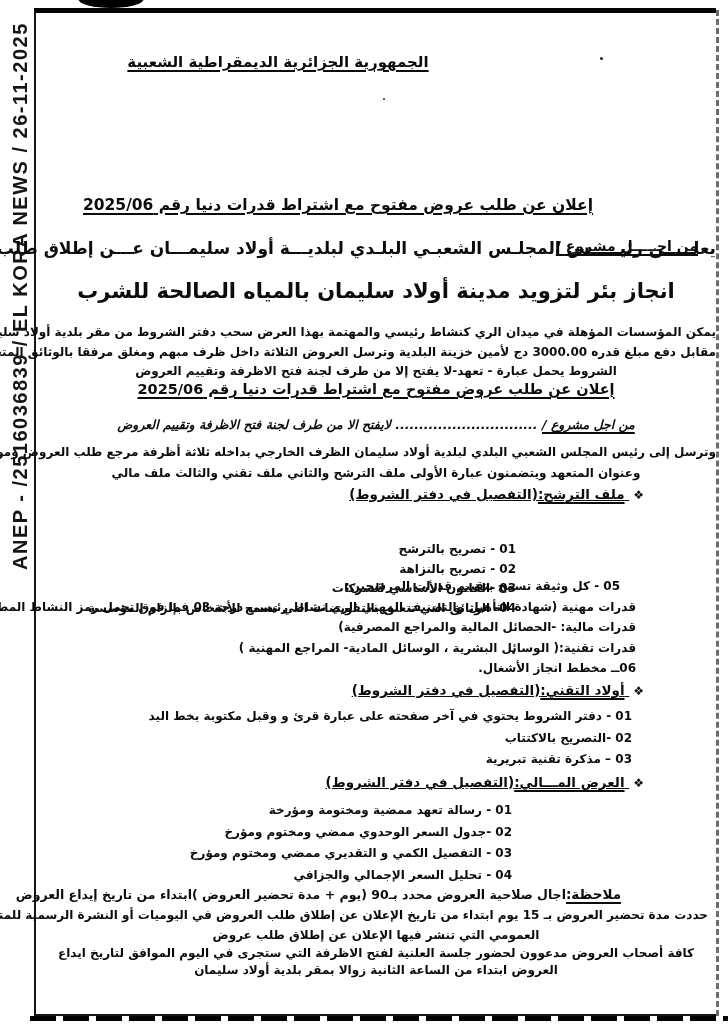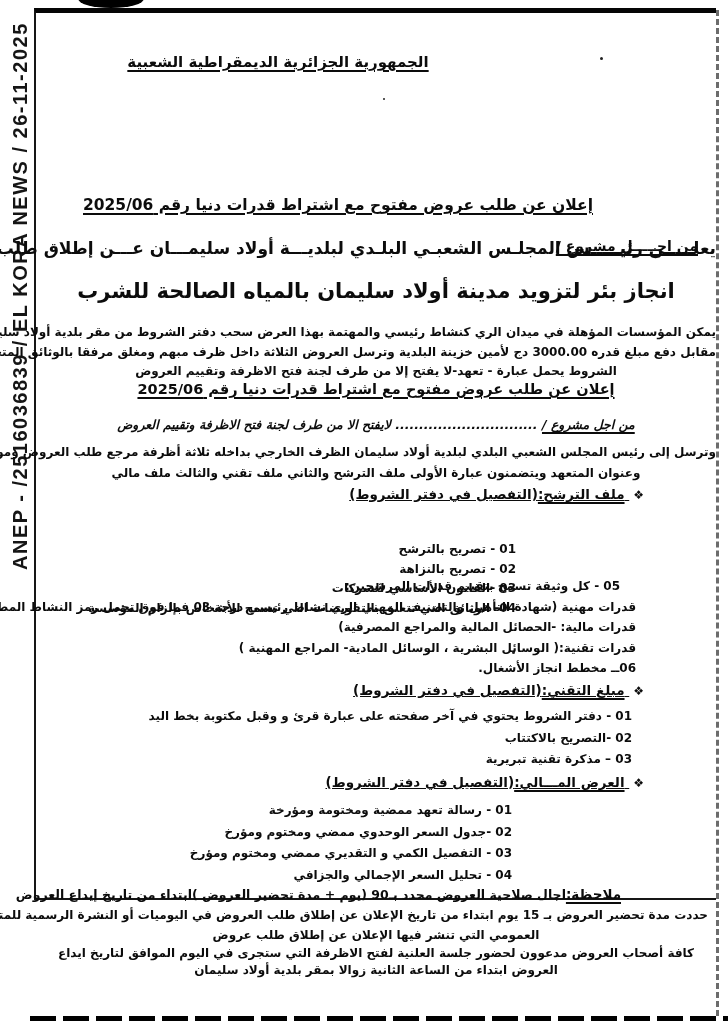--- a/index.html
+++ b/index.html
@@ -12,21 +12,21 @@
                 transform:rotate(-90deg); transform-origin:center;
                 font-family:"Liberation Sans", sans-serif;
                 font-weight:bold; font-size:20px; letter-spacing:1.5px;
                 text-align:center; color:#151515; white-space:nowrap; }
 
   
   .stamp-blob { position:absolute; left:78px; top:-11px; width:66px; height:19px;
                 background:#000; border-radius:50%; }
 
   
-  .doc-box { position:absolute; left:34px; top:8px; width:682px; height:892px;
+  .doc-box { position:absolute; left:34px; top:8px; width:682px; height:1008px;
              border-top:5px solid #050505; border-left:2px solid #161616;
              border-bottom:2px solid #161616; direction:rtl; }
   .right-dashes { position:absolute; left:716px; top:10px; height:1006px; width:0;
                   border-right:3px dashed #3c3c3c; opacity:.75; }
   .bottom-thick { position:absolute; left:30px; top:1016px; width:698px; height:5px;
                   background:repeating-linear-gradient(90deg,#000 0 26px,transparent 26px 33px); }
 
   .line { position:absolute; left:0; right:0; direction:rtl; font-weight:bold;
           white-space:nowrap; color:#0c0c0c; }
   .u  { text-decoration:underline; text-decoration-thickness:2px; text-underline-offset:3px; }
@@ -125,21 +125,21 @@
     <div class="line rt subitems">
       <div class="sub-first">05 - كل وثيقة تسمح بتقييم  قدرات المرشحين:</div>
       <div>قدرات مهنية (شهادة التأهيل والتصنيف المهني الري نشاط رئيسي درجة 03 فما فوق تحمل رمز النشاط المطلوب)</div>
       <div>قدرات مالية: -الحصائل المالية والمراجع المصرفية)</div>
       <div>قدرات تقنية:( الوسائل البشرية ، الوسائل المادية- المراجع المهنية )</div>
       <div>06ــ مخطط انجاز الأشغال.</div>
     </div>
 
     <div class="line rt sechead sec2">
       <span class="bullet">❖</span>
-      <span class="u">مبلغ التقني:</span><span>(التفصيل في دفتر الشروط)</span>
+      <span class="u">أولاد التقني:</span><span>(التفصيل في دفتر الشروط)</span>
     </div>
 
     <div class="line rt items2">
       <div>01 -  دفتر الشروط يحتوي في آخر صفحته على عبارة قرئ و وقبل مكتوبة بخط اليد</div>
       <div>02 -التصريح بالاكتتاب</div>
       <div>03 – مذكرة تقنية تبريرية</div>
     </div>
 
     <div class="line rt sechead sec3">
       <span class="bullet">❖</span>

